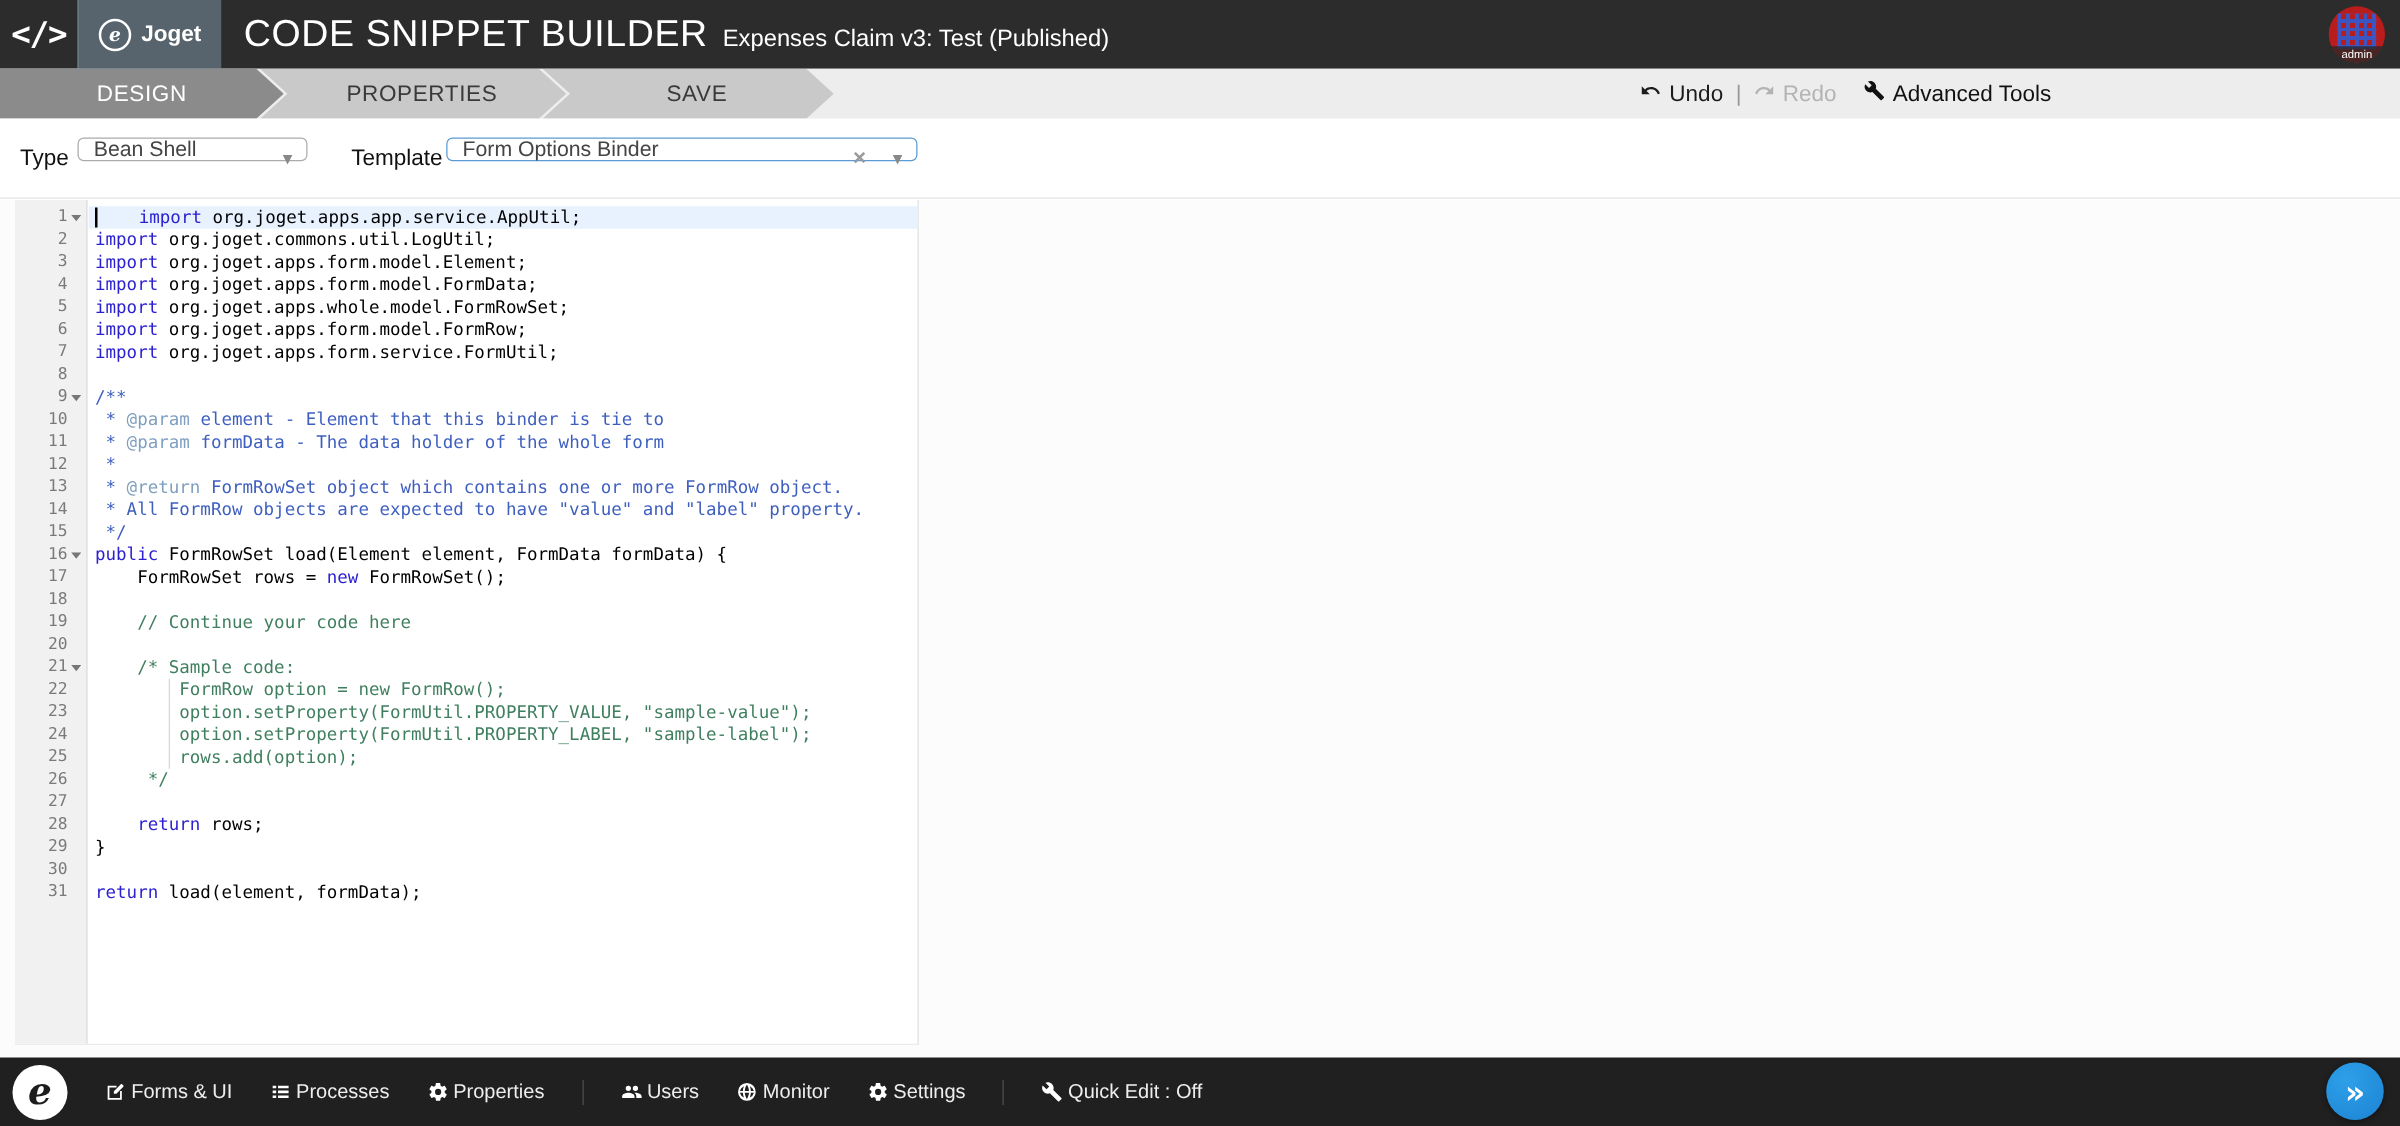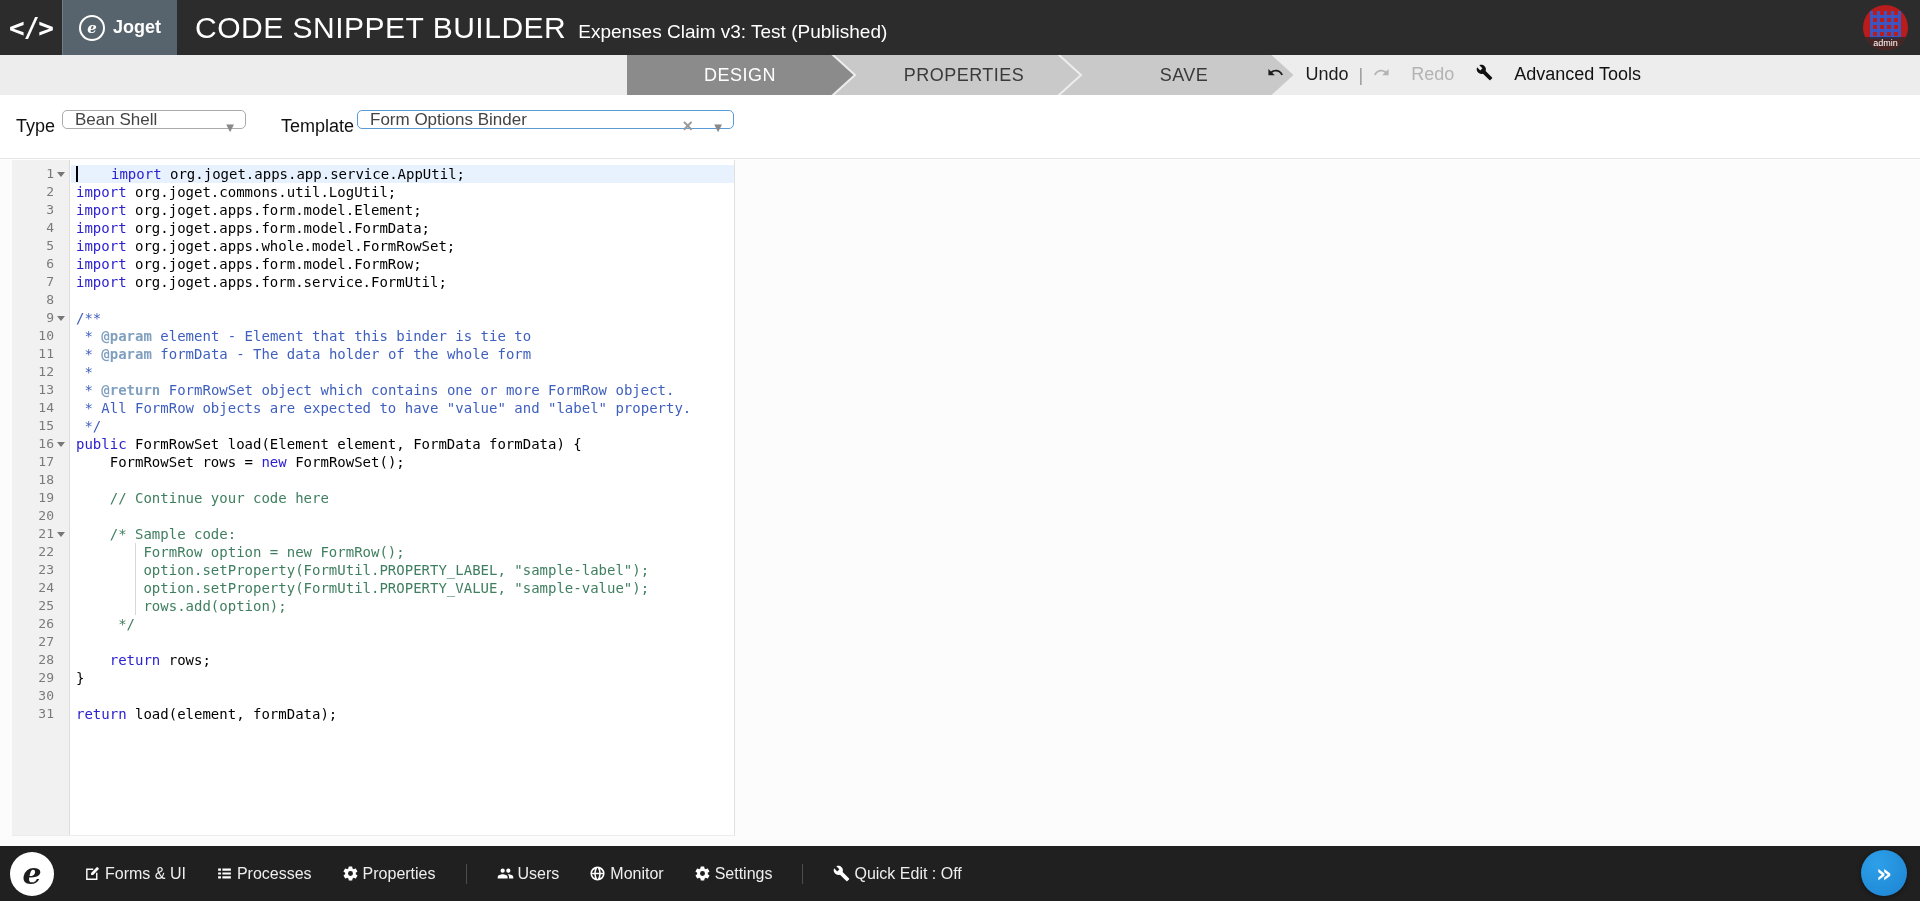--- a/index.html
+++ b/index.html
@@ -23,32 +23,32 @@
             background:#b91c1c; overflow:hidden; cursor:pointer; }
   .avatar-pattern { position:absolute; left:7px; top:6px; right:7px; bottom:11px;
      background-image:repeating-linear-gradient(90deg,#3d55c0 0 3px,transparent 3px 7px),
                       repeating-linear-gradient(0deg,#3d55c0 0 3px,transparent 3px 7px); }
   .avatar-label { position:absolute; bottom:0; left:0; right:0; text-align:center; font-size:9px;
                   color:#fff; background:rgba(40,40,40,.78); padding:1px 0 2px; }
 
   
   .tabbar { position:absolute; top:55px; left:0; width:100%; height:40px;
             background:var(--tabbar-bg,#ededed); }
-  .tabs { display:flex; height:40px;justify-content:center; }
+  .tabs { display:flex; height:40px; }
   .tab { height:40px; display:flex; align-items:center; justify-content:center;
          font-size:18px; letter-spacing:.5px; color:#3a3a3a;
          background:var(--tab-inactive-bg,#c9c9c9); cursor:pointer;
          clip-path:polygon(0 0, calc(100% - 22px) 0, 100% 50%, calc(100% - 22px) 100%, 0 100%); }
   .tab.notched { margin-left:-19px;
          clip-path:polygon(0 0, calc(100% - 22px) 0, 100% 50%, calc(100% - 22px) 100%, 0 100%, 22px 50%);
          padding-left:14px; }
   .tab.active { background:var(--tab-active-bg,#8b8b8b); color:#fff; }
   .tab-actions { position:absolute; right:279px; top:0; height:40px; display:flex;
                  align-items:center; font-size:18px; }
-  .action { display:flex; align-items:flex-start; gap:21px; cursor:pointer; }
+  .action { display:flex; align-items:center; gap:6px; cursor:pointer; }
   .action svg { width:17px; height:17px; }
   .undo { color:#1c1c1c; } .undo svg { fill:#1c1c1c; }
   .redo { color:#b3b3b3; } .redo svg { fill:#b3b3b3; }
   .adv  { color:#111; margin-left:22px; } .adv svg { fill:#111; }
   .tsep { color:#999; margin:0 10px; }
 
   
   .controls { position:absolute; top:95px; left:0; width:100%; height:64px; background:#fff;
               border-bottom:1px solid #e4e4e4; }
   .ctl-label { position:absolute; font-size:18px; color:#111; top:21px; }
@@ -77,21 +77,21 @@
       border-left:4px solid transparent; border-right:4px solid transparent;
       border-top:5px solid #777; }
   .code { position:absolute; left:59px; top:0; right:0; bottom:0; padding-top:5px; }
   .code-line { height:18px; white-space:pre; position:relative; padding-left:5px; color:#000; }
   .code-line.active { background:var(--active-line-bg,#e8f2ff);padding-left:40px; }
   .cursor { position:absolute; left:5px; top:1px; width:2px; height:16px; background:#000; }
   .guide { position:absolute; top:0; bottom:0; left:calc(5px + 7ch);
            border-left:1px solid #d8d8d8; }
   .tk-kw { color:var(--keyword,#2c21d0); }
   .tk-jd { color:var(--javadoc,#3f5fbf); }
-  .tk-jt { color:var(--javadoc-tag,#7f9fbf);font-weight:bold; }
+  .tk-jt { color:var(--javadoc-tag,#7f9fbf); }
   .tk-c  { color:var(--comment,#3f7f5f); }
   .tk-t  { color:#000; }
 
   
   .footer { position:absolute; bottom:0; left:0; width:100%; height:55px;
             background:var(--footer-bg,#202020); display:flex; align-items:center; color:#eee; }
   .footer-logo { width:44px; height:44px; border-radius:50%; background:#fff; color:#1d1d1d;
                  display:flex; align-items:center; justify-content:center;
                  font:italic bold 30px "DejaVu Serif",serif; margin-left:10px; cursor:pointer; }
   .footer-menu { display:flex; align-items:center; margin-left:30px; gap:30px; font-size:16px; }
@@ -314,22 +314,22 @@
         <div class="code-line"><span class="tk-jd"> * </span><span class="tk-jt">@return</span><span class="tk-jd"> FormRowSet object which contains one or more FormRow object.</span></div>
         <div class="code-line"><span class="tk-jd"> * All FormRow objects are expected to have "value" and "label" property.</span></div>
         <div class="code-line"><span class="tk-jd"> */</span></div>
         <div class="code-line"><span class="tk-kw">public</span><span class="tk-t"> FormRowSet load(Element element, FormData formData) {</span></div>
         <div class="code-line"><span class="tk-t">    FormRowSet rows = </span><span class="tk-kw">new</span><span class="tk-t"> FormRowSet();</span></div>
         <div class="code-line"></div>
         <div class="code-line"><span class="tk-c">    // Continue your code here</span></div>
         <div class="code-line"></div>
         <div class="code-line"><span class="tk-c">    /* Sample code:</span></div>
         <div class="code-line"><span class="tk-c">        FormRow option = new FormRow();</span><span class="guide"></span></div>
+        <div class="code-line"><span class="tk-c">        option.setProperty(FormUtil.PROPERTY_VALUE, "sample-value");</span><span class="guide"></span></div>
         <div class="code-line"><span class="tk-c">        option.setProperty(FormUtil.PROPERTY_LABEL, "sample-label");</span><span class="guide"></span></div>
-        <div class="code-line"><span class="tk-c">        option.setProperty(FormUtil.PROPERTY_VALUE, "sample-value");</span><span class="guide"></span></div>
         <div class="code-line"><span class="tk-c">        rows.add(option);</span><span class="guide"></span></div>
         <div class="code-line"><span class="tk-c">     */</span></div>
         <div class="code-line"></div>
         <div class="code-line"><span class="tk-t">    </span><span class="tk-kw">return</span><span class="tk-t"> rows;</span></div>
         <div class="code-line"><span class="tk-t">}</span></div>
         <div class="code-line"></div>
         <div class="code-line"><span class="tk-kw">return</span><span class="tk-t"> load(element, formData);</span></div>
       </div>
   </div>
 </div>

